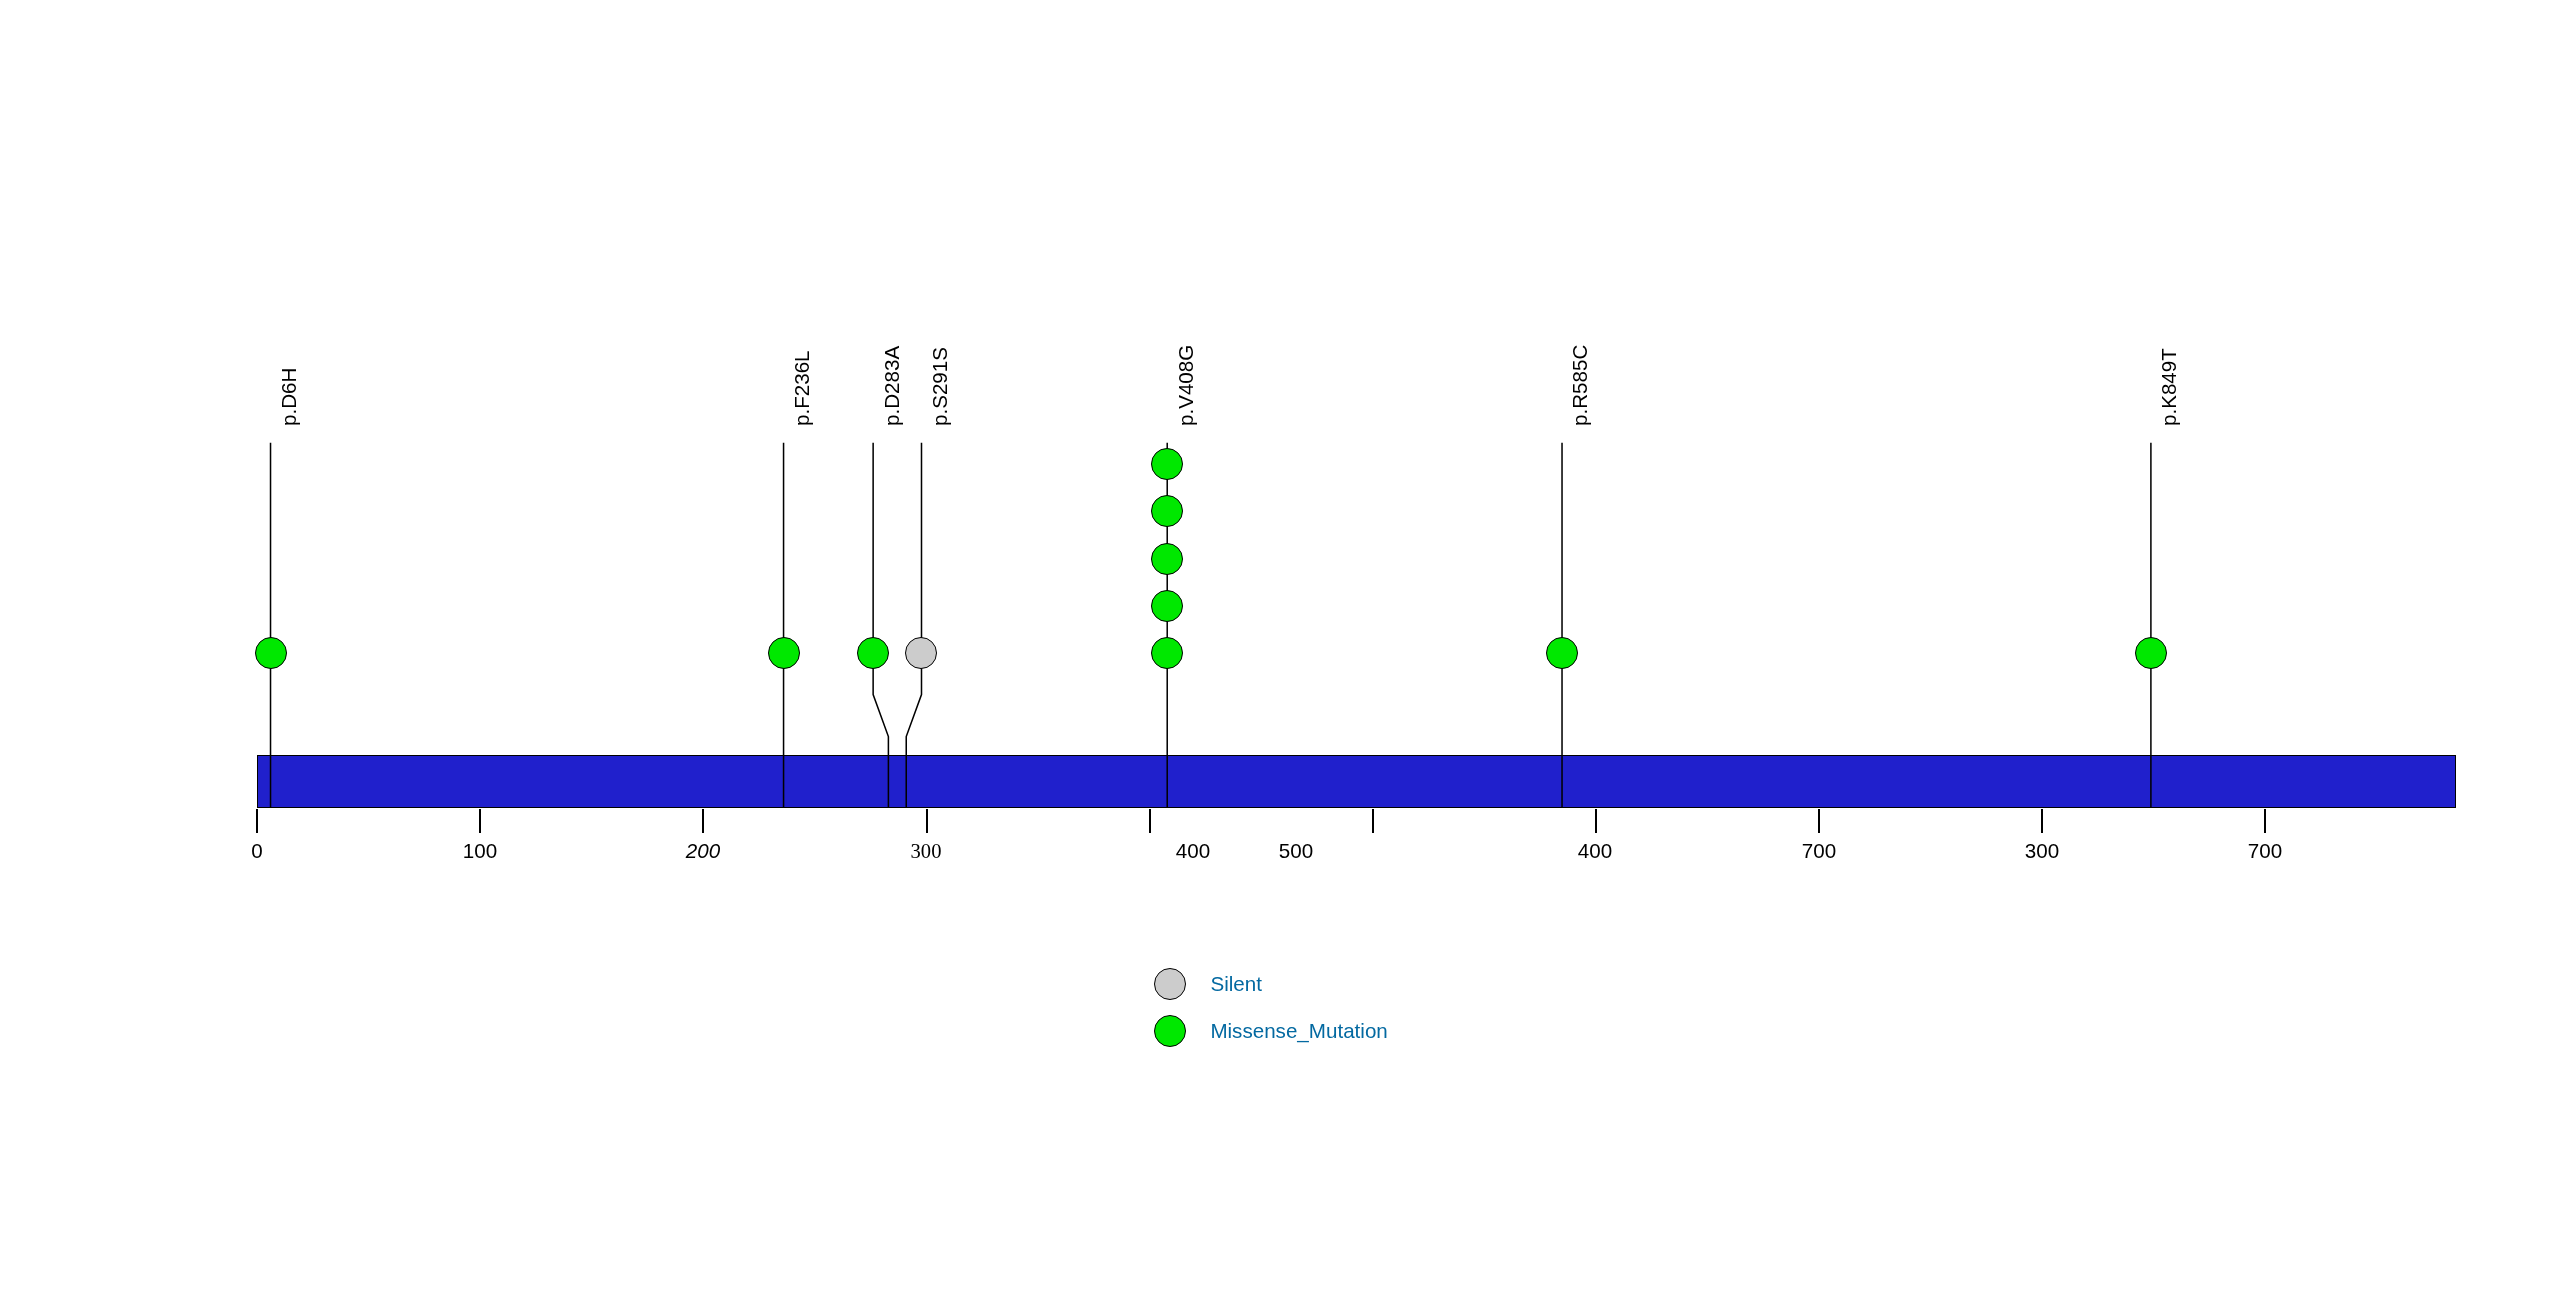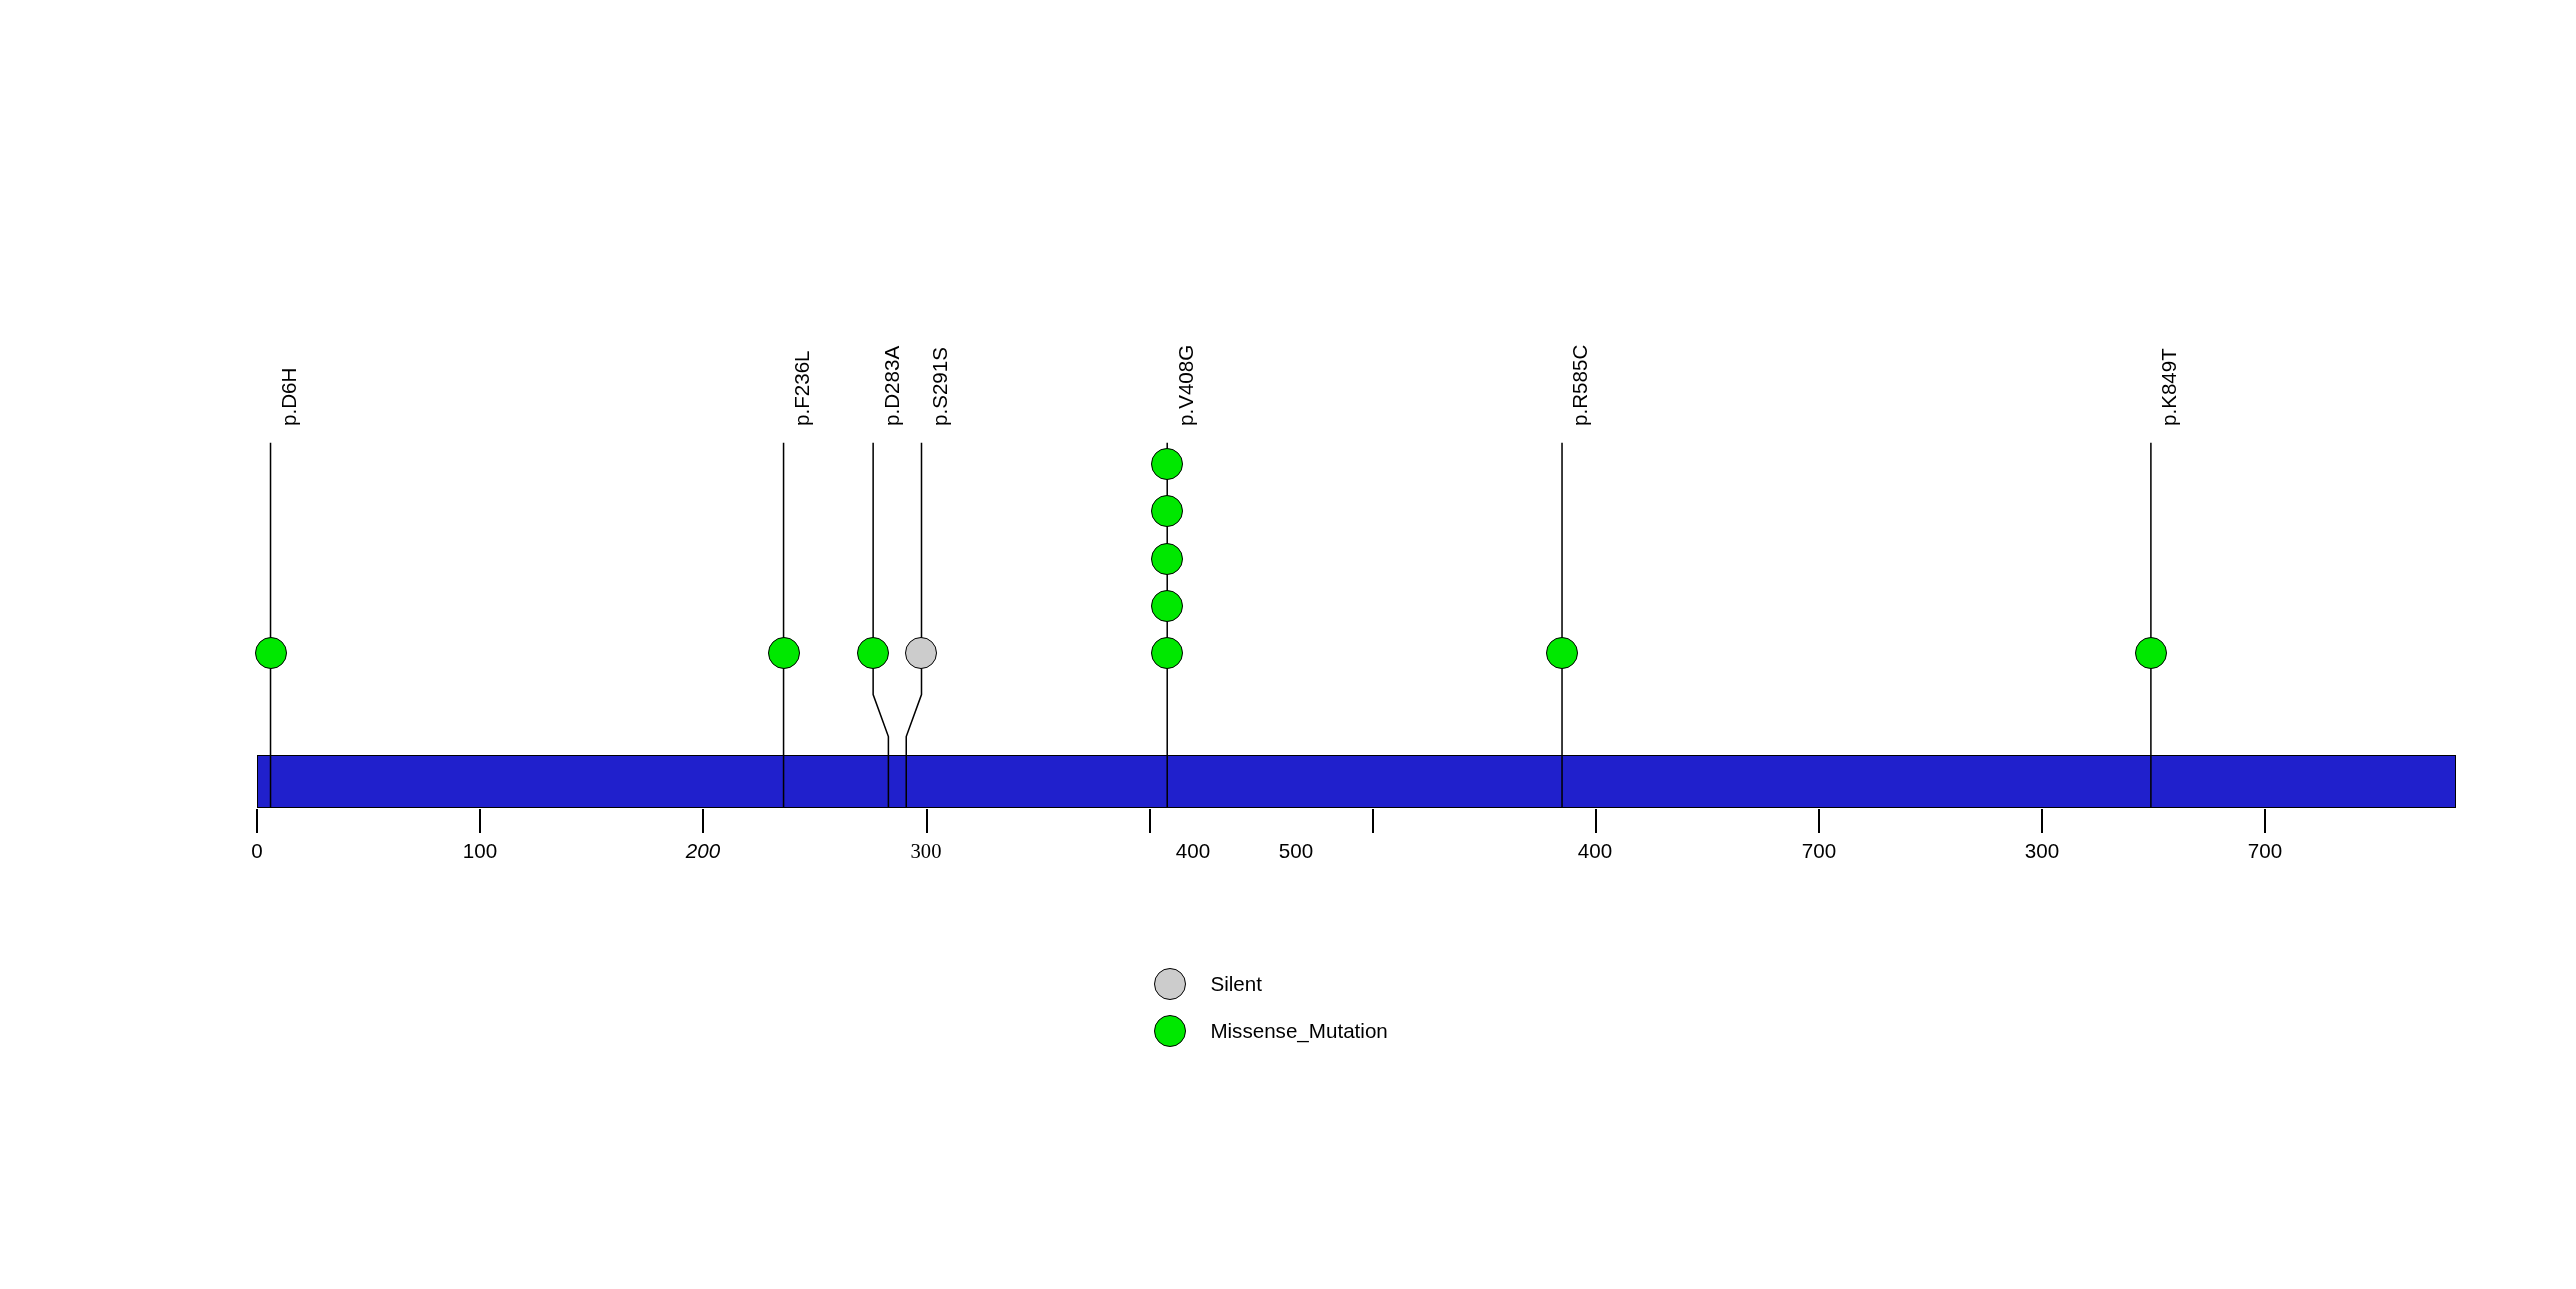--- a/index.html
+++ b/index.html
@@ -21,21 +21,21 @@
   .stem-path{stroke:#000;stroke-width:2;fill:none;}
   .node{position:absolute;border-radius:50%;border:1.5px solid #000;box-sizing:border-box;}
   .mut-label{position:absolute;font-size:20.6px;color:#000;white-space:nowrap;
     transform-origin:0 0;transform:rotate(-90deg);line-height:1;}
 
   
   .legend{position:absolute;}
   .legend-row{position:relative;height:47px;display:flex;align-items:center;}
   .legend-swatch{width:32px;height:32px;border-radius:50%;border:1.5px solid #000;
     box-sizing:border-box;flex:0 0 auto;}
-  .legend-text{font-size:20.6px;color:#000000;margin-left:24.4px;white-space:nowrap;}
+  .legend-text{font-size:20.6px;color:#0369a1;margin-left:24.4px;white-space:nowrap;}
 </style>
 </head>
 <body>
 
 <div id="stage">
 
   <div class="protein-bar" id="protein-bar" style="left: 257px; top: 755px; width: 2199px; height: 53px; background: rgb(32, 32, 204); border-color: rgb(0, 0, 0);"></div>
 
   <div id="axis-layer">
       <div class="axis-tick" style="left: 256px; top: 809px; height: 24px;"></div>

